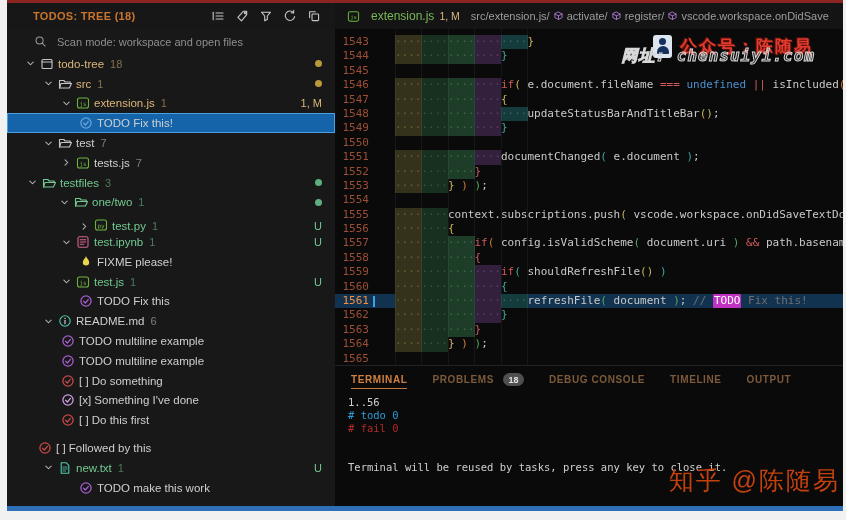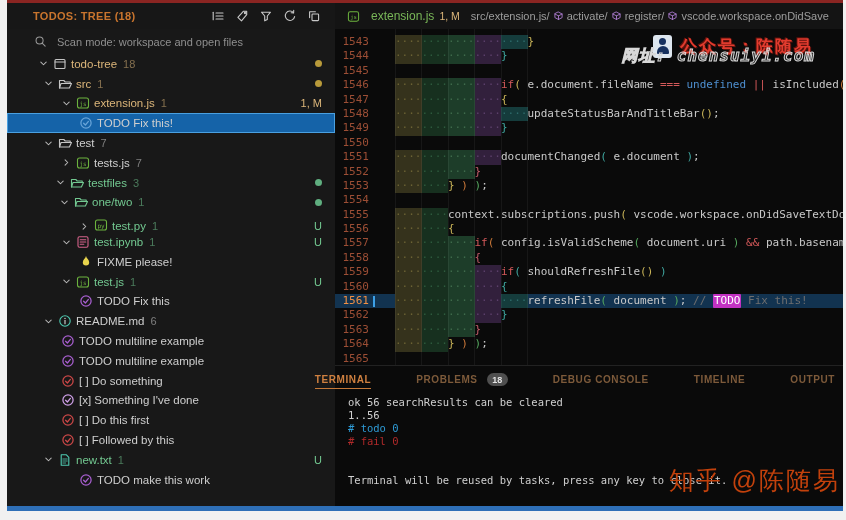--- a/index.html
+++ b/index.html
@@ -64,22 +64,22 @@
   .avatar { width:19px; height:23px; background:#dde6ef; border-radius:3px; display:inline-flex;
     flex-direction:column; align-items:center; padding-top:3px; }
   .av-head { width:7px; height:7px; border-radius:50%; background:#16305e; }
   .av-body { width:12px; height:8px; border-radius:6px 6px 1px 1px; background:#16305e; margin-top:1px; }
   .wm-red-text { font-size:17px; font-weight:900; letter-spacing:2px; color:#e23b2e;
     text-shadow:1px 1px 0 #5e120c, -1px -1px 0 #5e120c; white-space:nowrap; }
   .wm-url { position:absolute; top:17px; right:28px; z-index:5; font-size:16px; font-weight:900; font-style:italic;
     letter-spacing:1px; color:rgba(255,255,255,0.12); -webkit-text-stroke:1px #d8d8d8; white-space:nowrap; }
 
   .panel { flex:1; min-height:0; border-top:1px solid #222; position:relative; background:#0a0a0a; }
-  .panel-tabs { display:flex; align-items:center; gap:45px; padding:7px 8px 5px 16px;
-    font-size:10px; font-weight:bold; letter-spacing:.6px;justify-content:flex-end; }
+  .panel-tabs { display:flex; align-items:center; gap:25px; padding:7px 8px 5px 16px;
+    font-size:10px; font-weight:bold; letter-spacing:.6px; }
   .ptab { color:#7d5a3a; cursor:pointer; display:inline-flex; align-items:center; white-space:nowrap; }
   .ptab.active { color:#cf8040; border-bottom:1px solid #c47939; padding-bottom:3px; margin-bottom:-4px; }
   .pill { background:#4f4f4f; color:#e3e3e3; border-radius:9px; padding:1.5px 5.5px; font-size:9px;
     margin-left:9px; font-weight:bold; letter-spacing:0; }
   .term { padding:5px 0 0 13px; font-family:"DejaVu Sans Mono", monospace; font-size:10.5px; line-height:13px; color:#cfcfcf; }
   .t-line { white-space:pre; }
   .t-skip { color:#b5ba25; } .t-todo { color:#2e9bd6; } .t-fail { color:#b02a2a; }
   .wm-zhihu { position:absolute; right:3px; bottom:9px; z-index:5; font-size:25px; letter-spacing:2px;
     color:#c2410c; white-space:nowrap; }
 </style>
@@ -175,21 +175,21 @@
       <div class="search-row">
         <span id="searchicon" style="display:inline-flex">
             <svg width="13" height="13" viewBox="0 0 14 14" fill="none" stroke="#9a9a9a" stroke-width="1.1" stroke-linecap="round" stroke-linejoin="round">
               <circle cx="6" cy="6" r="3.8"></circle>
               <line x1="8.8" y1="8.8" x2="12" y2="12"></line>
             </svg>
           </span>
         <input class="search-input" readonly="" placeholder="Scan mode: workspace and open files" style="">
       </div>
       <div class="tree" id="tree">
-          <div class="tree-row" style="padding-left: 31px; align-items: center;">
+          <div class="tree-row" style="padding-left: 18px; align-items: center;">
             <span class="chev">
               <svg width="11" height="11" viewBox="0 0 14 14" fill="none" stroke="#b8b8b8" stroke-width="1.1" stroke-linecap="round" stroke-linejoin="round">
                 <polyline points="3.6,5.2 7,8.6 10.4,5.2" stroke-width="1.3"></polyline>
               </svg>
             </span>
             <span class="t-icon">
               <svg width="14" height="14" viewBox="0 0 14 14" fill="none" stroke="#c5c5c5" stroke-width="1.1" stroke-linecap="round" stroke-linejoin="round">
                 <rect x="2" y="2.5" width="10" height="9" rx="1"></rect>
                 <line x1="2" y1="5" x2="12" y2="5"></line>
               </svg>
@@ -262,21 +262,21 @@
             </span>
             <span class="t-icon">
               <svg width="14" height="14" viewBox="0 0 14 14" fill="none" stroke="#6cb33e" stroke-width="1.1" stroke-linecap="round" stroke-linejoin="round">
                 <rect x="1.5" y="2" width="11" height="10" rx="2"></rect>
                 <text x="7" y="9.6" font-size="6" text-anchor="middle" fill="#6cb33e" stroke="none" font-family="DejaVu Sans Mono, monospace">js</text>
               </svg>
             </span>
             <span class="t-label c-white">tests.js</span>
             <span class="t-count c-white">7</span>
           </div>
-          <div class="tree-row" style="padding-left: 48px;">
+          <div class="tree-row" style="padding-left: 20px;">
             <span class="chev">
               <svg width="11" height="11" viewBox="0 0 14 14" fill="none" stroke="#b8b8b8" stroke-width="1.1" stroke-linecap="round" stroke-linejoin="round">
                 <polyline points="3.6,5.2 7,8.6 10.4,5.2" stroke-width="1.3"></polyline>
               </svg>
             </span>
             <span class="t-icon">
               <svg width="14" height="14" viewBox="0 0 14 14" fill="none" stroke="#73c991" stroke-width="1.1" stroke-linecap="round" stroke-linejoin="round">
                 <path d="M1.5 11V3.5h4.3L7.2 5h5v1.5"></path>
                 <path d="M3 6.5h10.5L11.4 11H1.5z"></path>
               </svg>
@@ -422,21 +422,21 @@
           </div>
           <div class="tree-row" style="padding-left: 54px;">
             <span class="t-icon">
               <svg width="14" height="14" viewBox="0 0 14 14" fill="none" stroke="#cc4848" stroke-width="1.1" stroke-linecap="round" stroke-linejoin="round">
                 <circle cx="7" cy="7" r="5.1" stroke-width="1.25"></circle>
                 <polyline points="4.6,7.2 6.4,9 9.4,5.4" stroke-width="1.25"></polyline>
               </svg>
             </span>
             <span class="t-label c-white">[ ] Do this first</span>
           </div>
-          <div class="tree-row" style="padding-left: 54px;">
+          <div class="tree-row" style="padding-left: 31px; margin-top: 8px;">
             <span class="t-icon">
               <svg width="14" height="14" viewBox="0 0 14 14" fill="none" stroke="#cc4848" stroke-width="1.1" stroke-linecap="round" stroke-linejoin="round">
                 <circle cx="7" cy="7" r="5.1" stroke-width="1.25"></circle>
                 <polyline points="4.6,7.2 6.4,9 9.4,5.4" stroke-width="1.25"></polyline>
               </svg>
             </span>
             <span class="t-label c-white">[ ] Followed by this</span>
           </div>
           <div class="tree-row" style="padding-left: 36px;">
             <span class="chev">
@@ -525,21 +525,20 @@
               <span>DEBUG CONSOLE</span>
             </span>
             <span class="ptab">
               <span>TIMELINE</span>
             </span>
             <span class="ptab">
               <span>OUTPUT</span>
             </span>
           </div>
         <div class="term" id="term">
-            <div class="t-line">ok 56 searchResults can be cleared</div>
             <div class="t-line">1..56</div>
             <div class="t-line t-todo"># todo 0</div>
             <div class="t-line t-fail"># fail 0</div>
             <div class="t-line">&nbsp;</div>
             <div class="t-line">&nbsp;</div>
             <div class="t-line">Terminal will be reused by tasks, press any key to close it.</div>
           </div>
         <div class="wm-zhihu">知乎 @陈随易</div>
       </div>
     </div>

